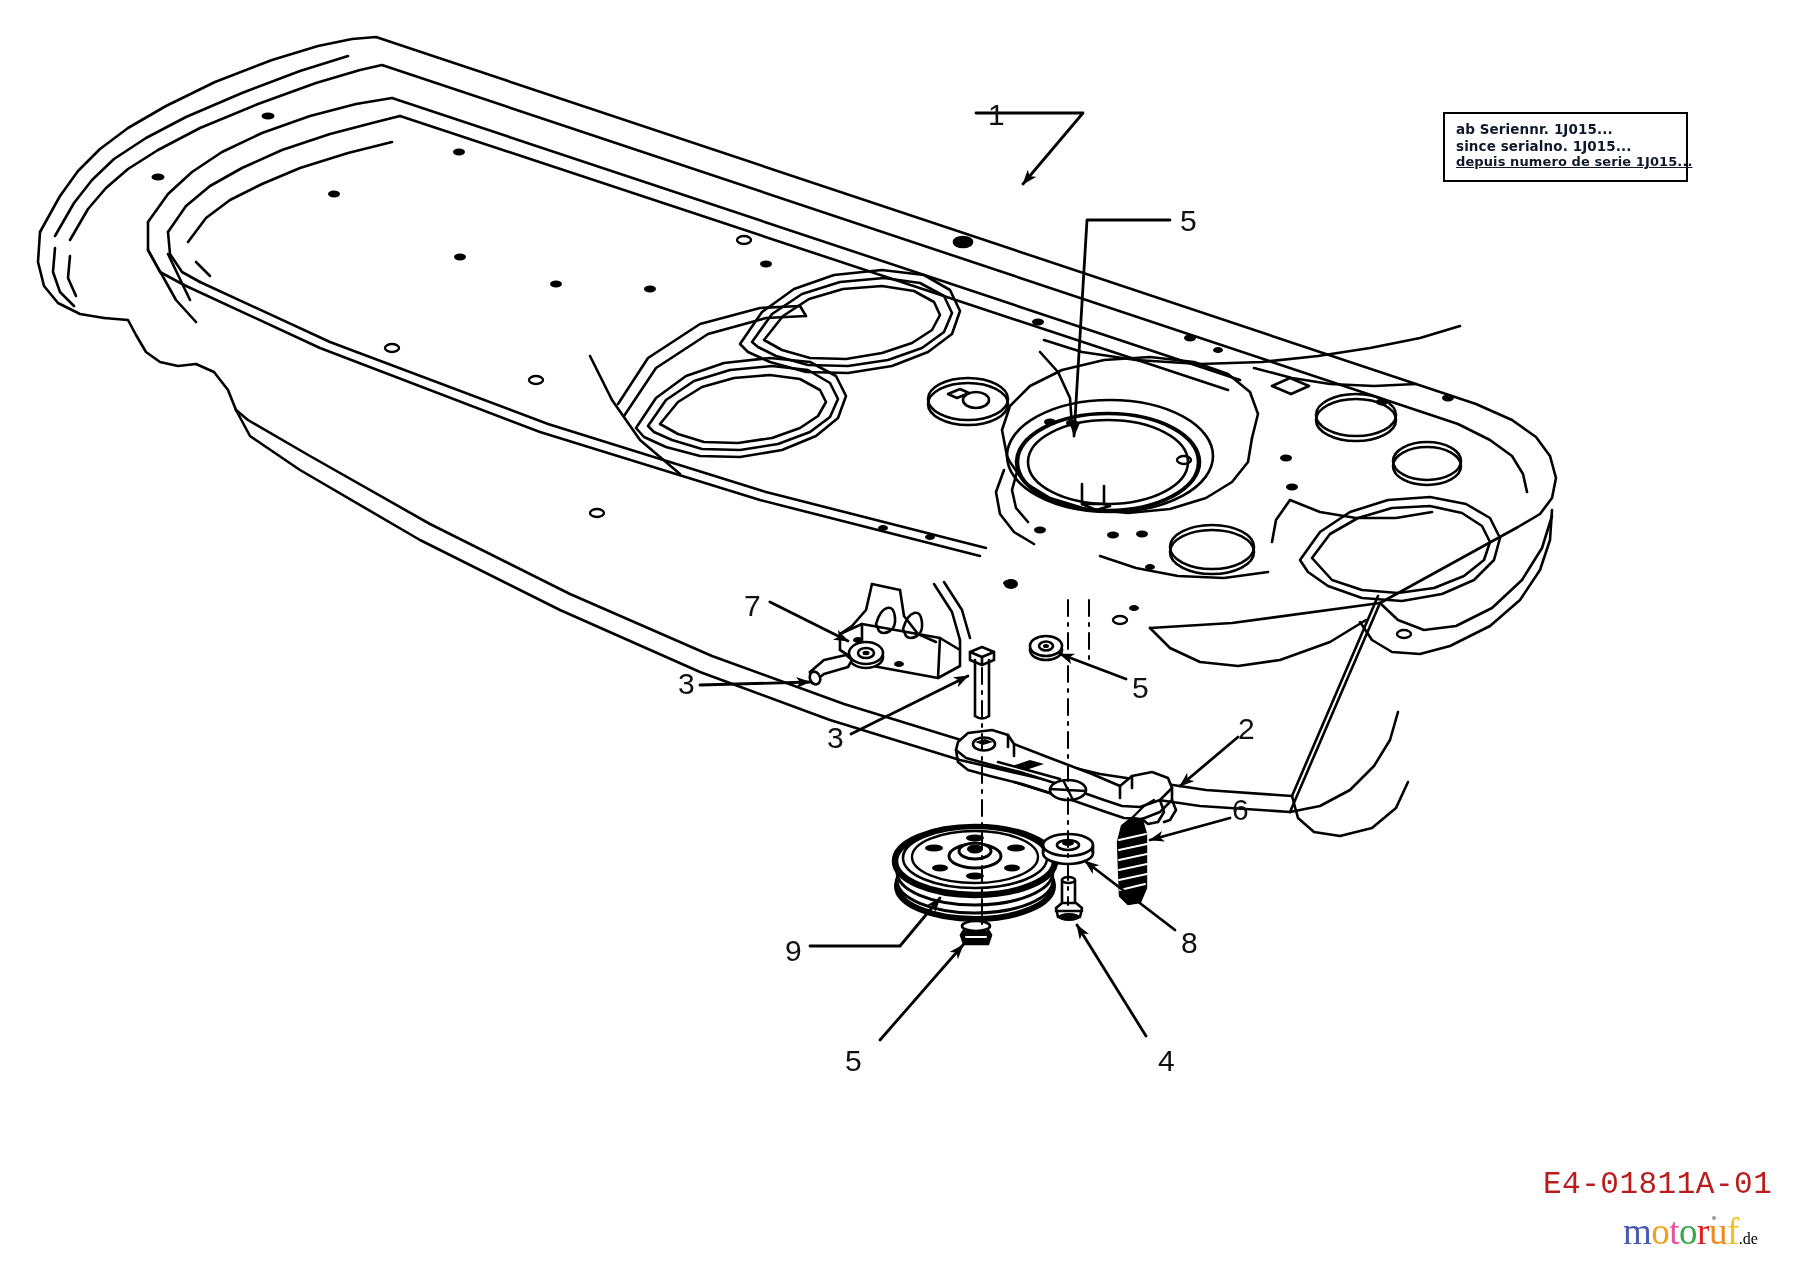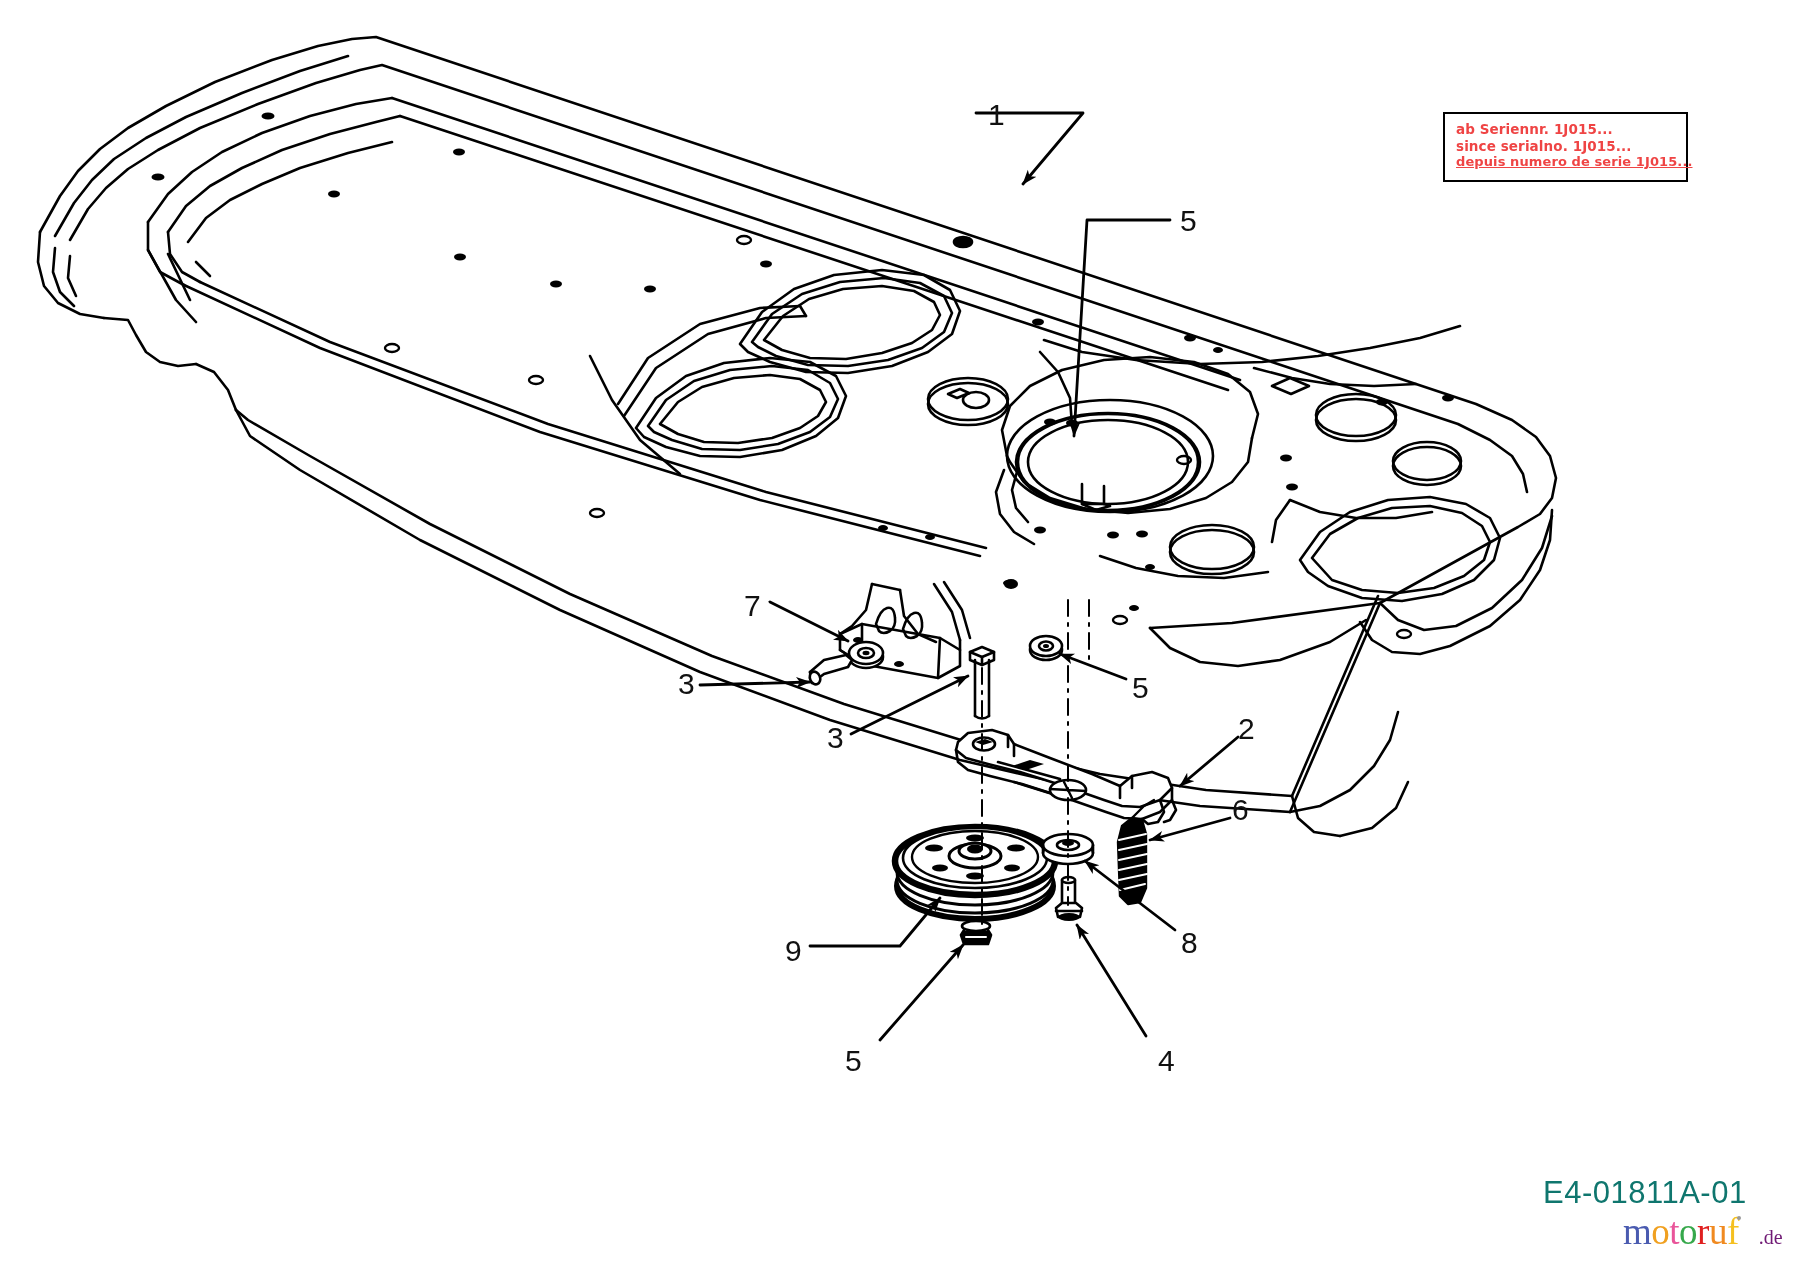--- a/index.html
+++ b/index.html
@@ -40,54 +40,52 @@
     background: #fff;
     box-sizing: border-box;
   }
   .note-line {
     font-family: "DejaVu Sans", sans-serif;
     font-size: 13.5px;
     font-weight: 700;
     line-height: 16.5px;
     letter-spacing: 0.1px;
     white-space: nowrap;
-    color: #ef4444;
+    color: #0f172a;
   }
   .note-line.l1 { font-size: 13.5px; }
   .note-line.l3 { font-size: 13px; text-decoration: underline; }
 
   
   .drawing-number {
     position: absolute;
     left: 1543px;
     top: 1167px;
-    font-family: Liberation Sans, sans-serif;
+    font-family: Liberation Mono, monospace;
     font-size: 31px;
     letter-spacing: 0.5px;
-    color: #0f766e;
+    color: #b91c1c;
     white-space: nowrap;
-    margin-top: 8px;
   }
 
   
   .watermark {
     position: absolute;
     left: 1623px;
     top: 1213px;
     font-family: "Liberation Serif", serif;
     font-size: 37px;
     line-height: 38px;
     white-space: nowrap;
     letter-spacing: -0.5px;
   }
   .watermark .wm-de {
-    font-size: 20px;
-    color: #701a75;
+    font-size: 16px;
+    color: #000000;
     letter-spacing: 0;
-    margin-left: 20px;
   }
   .watermark .dot {
     position: absolute;
     width: 4px; height: 4px;
     background: #9a9a9a;
     border-radius: 50%;
     right: 42px;
     top: 3px;
   }
 

